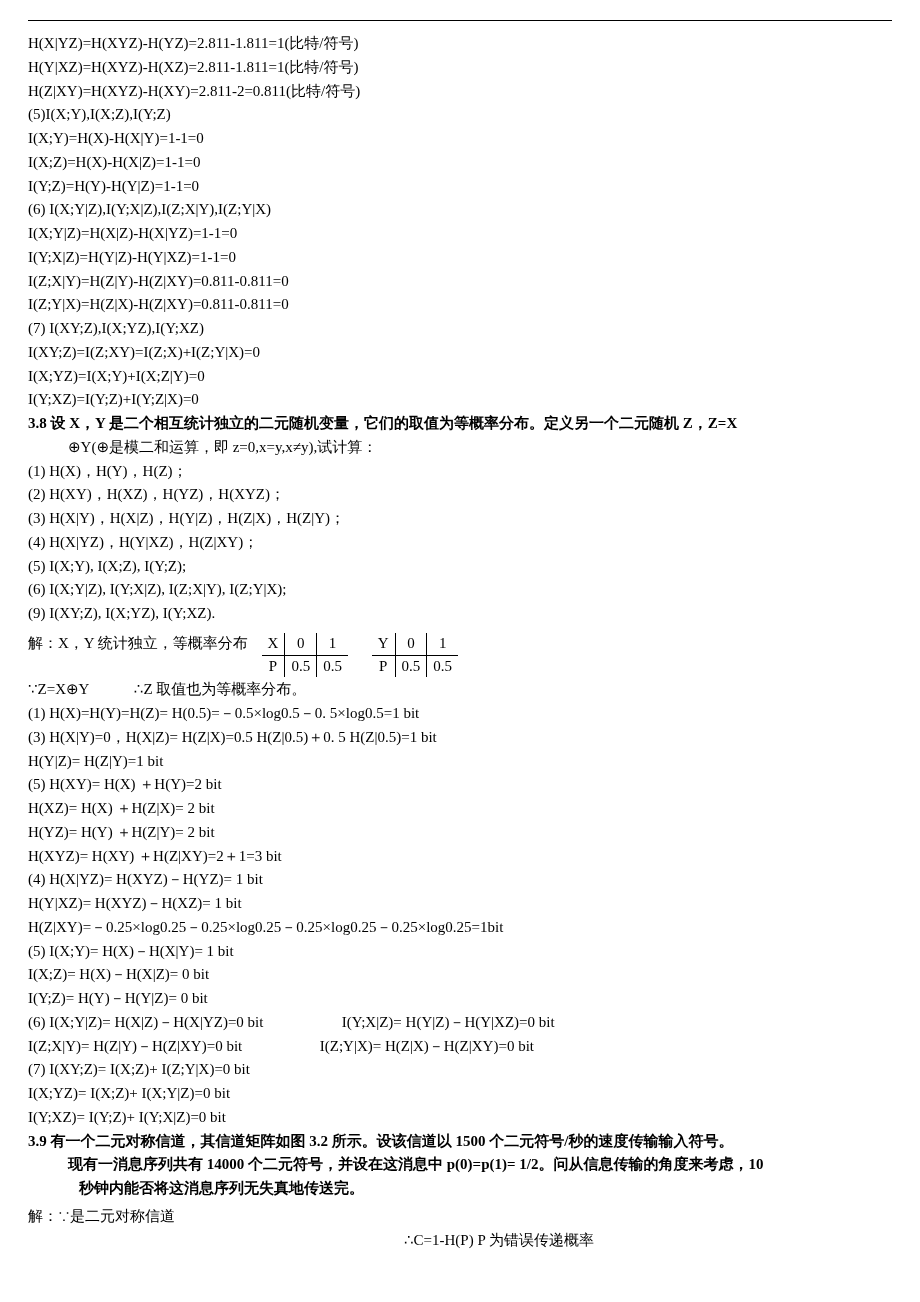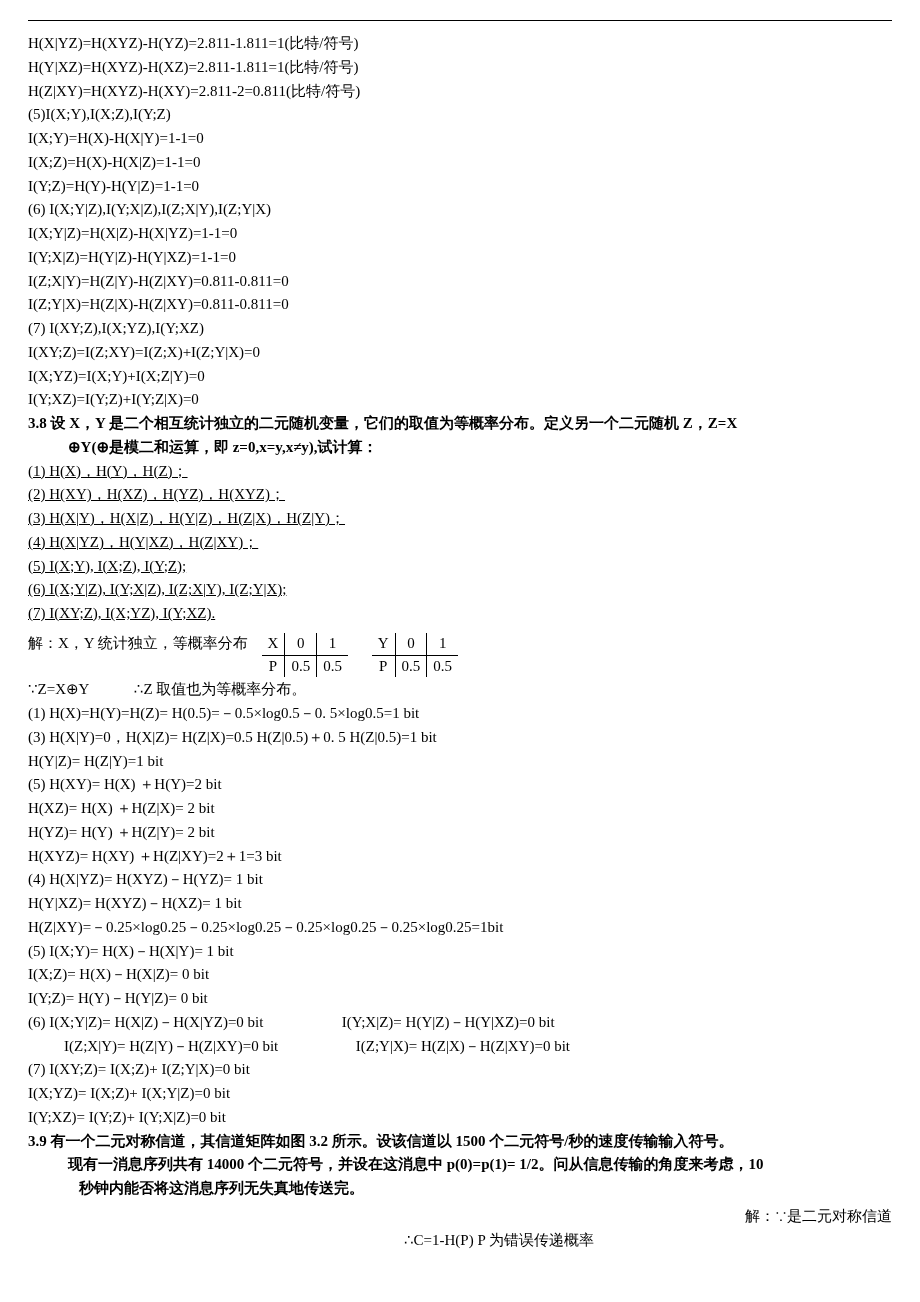--- a/index.html
+++ b/index.html
@@ -15,21 +15,21 @@
       border-top: 1px solid #000;
       margin-bottom: 12px;
     }
     .indent-1 { margin-left: 50px; }
     .indent-2 { margin-left: 78px; }
     .indent-3 { margin-left: 100px; }
     .problem {
       font-weight: bold;
       margin-left: 10px;
     }
-    .sub-item { margin-left: 50px; text-decoration: underline; }
+    .sub-item { margin-left: 50px; }
     .sol-head { margin-left: 50px; }
     .inline-table {
       display: inline-block;
       vertical-align: top;
       border-collapse: collapse;
       margin: 0 10px;
       font-size: 15px;
     }
     .inline-table td {
       border: 1px solid #000;
@@ -63,28 +63,28 @@
 <div class="row indent-2">I(Y;X|Z)=H(Y|Z)-H(Y|XZ)=1-1=0</div>
 <div class="row indent-2">I(Z;X|Y)=H(Z|Y)-H(Z|XY)=0.811-0.811=0</div>
 <div class="row indent-2">I(Z;Y|X)=H(Z|X)-H(Z|XY)=0.811-0.811=0</div>
 
 <div class="row indent-1">(7) I(XY;Z),I(X;YZ),I(Y;XZ)</div>
 <div class="row indent-2">I(XY;Z)=I(Z;XY)=I(Z;X)+I(Z;Y|X)=0</div>
 <div class="row indent-2">I(X;YZ)=I(X;Y)+I(X;Z|Y)=0</div>
 <div class="row indent-2">I(Y;XZ)=I(Y;Z)+I(Y;Z|X)=0</div>
 
 <div class="row problem">3.8 设 X，Y 是二个相互统计独立的二元随机变量，它们的取值为等概率分布。定义另一个二元随机 Z，Z=X</div>
-<div class="row" style="margin-left:40px;font-weight:bold;">⊕Y(⊕是模二和运算，即 z=0,x=y,x≠y),试计算：</div>
+<div class="row" style="margin-left:40px;font-weight:normal;">⊕Y(⊕是模二和运算，即 z=0,x=y,x≠y),试计算：</div>
 <div class="row sub-item">(1) H(X)，H(Y)，H(Z)；</div>
 <div class="row sub-item">(2) H(XY)，H(XZ)，H(YZ)，H(XYZ)；</div>
 <div class="row sub-item">(3) H(X|Y)，H(X|Z)，H(Y|Z)，H(Z|X)，H(Z|Y)；</div>
 <div class="row sub-item">(4) H(X|YZ)，H(Y|XZ)，H(Z|XY)；</div>
 <div class="row sub-item">(5) I(X;Y), I(X;Z), I(Y;Z);</div>
 <div class="row sub-item">(6) I(X;Y|Z), I(Y;X|Z), I(Z;X|Y), I(Z;Y|X);</div>
-<div class="row sub-item">(7) I(XY;Z), I(X;YZ), I(Y;XZ).</div>
+<div class="row sub-item">(9) I(XY;Z), I(X;YZ), I(Y;XZ).</div>
 
 <div class="row sol-head" style="margin-top:8px;">
   <span>解：X，Y 统计独立，等概率分布</span>
   <table class="inline-table">
     <tbody>
         <tr>
       <td>X</td>
       <td>0</td>
       <td>1</td>
     </tr>
@@ -122,26 +122,26 @@
 <div class="row indent-3">H(Z|XY)=－0.25×log0.25－0.25×log0.25－0.25×log0.25－0.25×log0.25=1bit</div>
 <div class="row indent-2">(5) I(X;Y)= H(X)－H(X|Y)= 1 bit</div>
 <div class="row indent-3">I(X;Z)= H(X)－H(X|Z)= 0 bit</div>
 <div class="row indent-3">I(Y;Z)= H(Y)－H(Y|Z)= 0 bit</div>
 
 <div class="row indent-2">
   <span class="col-pair">(6) I(X;Y|Z)= H(X|Z)－H(X|YZ)=0 bit</span>
   <span>I(Y;X|Z)= H(Y|Z)－H(Y|XZ)=0 bit</span>
 </div>
 <div class="row indent-3">
-  <span class="col-pair" style="width:288px;margin-left:36px;">I(Z;X|Y)= H(Z|Y)－H(Z|XY)=0 bit</span>
+  <span class="col-pair" style="width:288px;">I(Z;X|Y)= H(Z|Y)－H(Z|XY)=0 bit</span>
   <span>I(Z;Y|X)= H(Z|X)－H(Z|XY)=0 bit</span>
 </div>
 
 <div class="row indent-2">(7) I(XY;Z)= I(X;Z)+ I(Z;Y|X)=0 bit</div>
 <div class="row indent-3">I(X;YZ)= I(X;Z)+ I(X;Y|Z)=0 bit</div>
 <div class="row indent-3">I(Y;XZ)= I(Y;Z)+ I(Y;X|Z)=0 bit</div>
 
 <div class="row problem">3.9 有一个二元对称信道，其信道矩阵如图 3.2 所示。设该信道以 1500 个二元符号/秒的速度传输输入符号。</div>
 <div class="row" style="margin-left:40px;font-weight:bold;">现有一消息序列共有 14000 个二元符号，并设在这消息中 p(0)=p(1)= 1/2。问从信息传输的角度来考虑，10</div>
 <div class="row" style="margin-left:51px;font-weight:bold;">秒钟内能否将这消息序列无失真地传送完。</div>
 
-<div class="row sol-head" style="margin-top:6px;text-align:right;">解：∵是二元对称信道</div>
+<div class="row sol-head" style="margin-top:6px;">解：∵是二元对称信道</div>
 <div class="row" style="margin-left:78px;text-align:center;">∴C=1-H(P) P 为错误传递概率</div>
 
 </body></html>

